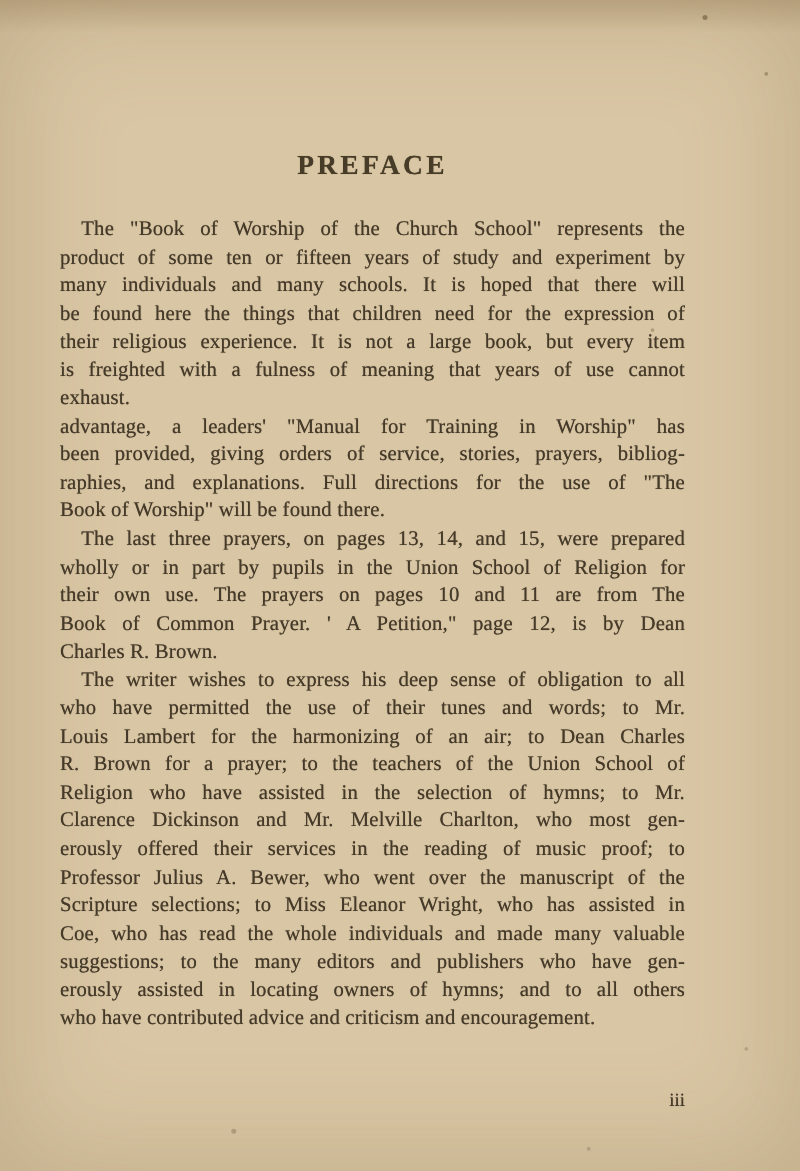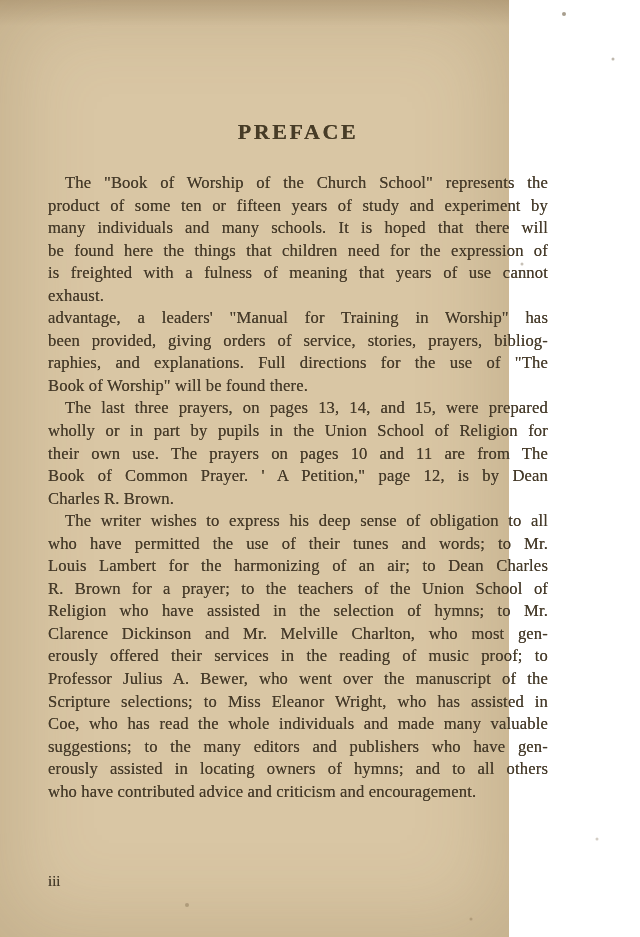--- a/index.html
+++ b/index.html
@@ -3,21 +3,21 @@
 <meta charset="utf-8">
 <style>
   html, body { margin: 0; padding: 0; }
   body {
     width: 640px; height: 937px;
     font-family: "Liberation Serif", "DejaVu Serif", serif;
     overflow: hidden;
   }
   .page {
     position: relative;
-    width: 509px; height: 937px;
+    width: 640px; height: 937px;
     background:
       radial-gradient(ellipse 420px 600px at 50% 46%, rgba(236,221,188,0.55), rgba(236,221,188,0) 70%),
       linear-gradient(180deg, #cdb astringfix 0, #d9c6a4 0),
       #d9c6a4;
     background-color: var(--paper, #d9c6a4);
     box-shadow: inset 0 0 80px 14px rgba(125, 98, 60, 0.22);
   }
   
   .page::before {
     content: "";
@@ -64,36 +64,37 @@
     overflow: hidden;
     text-align: justify;
     text-align-last: justify;
     white-space: nowrap;
   }
   .line.indent { padding-left: 17px; }
   .line.last { text-align-last: left; white-space: normal; }
   .folio {
     position: absolute;
     left: 48px; top: 873px; width: 500px;
-    text-align: left;
+    text-align: right;
     font-size: 15px;
     color: var(--ink, #453a29);
     text-shadow: 0 0 0.55px rgba(69, 58, 41, 0.8);
   }
 </style>
 </head>
 <body>
 
 <div class="page">
   <h1 class="title">PREFACE</h1>
   <div class="text-block" id="text-block">
       <div class="line indent">The "Book of Worship of the Church School" represents the</div>
       <div class="line">product of some ten or fifteen years of study and experiment by</div>
       <div class="line">many individuals and many schools.  It is hoped that there will</div>
       <div class="line">be found here the things that children need for the expression of</div>
+      <div class="line">their religious experience.  It is not a large book, but every item</div>
       <div class="line">is freighted with a fulness of meaning that years of use cannot</div>
       <div class="line last">exhaust.</div>
       <div class="line">advantage, a leaders' "Manual for Training in Worship" has</div>
       <div class="line">been provided, giving orders of service, stories, prayers, bibliog-</div>
       <div class="line">raphies, and explanations.  Full directions for the use of "The</div>
       <div class="line last">Book of Worship" will be found there.</div>
       <div class="line indent">The last three prayers, on pages 13, 14, and 15, were prepared</div>
       <div class="line">wholly or in part by pupils in the Union School of Religion for</div>
       <div class="line">their own use.  The prayers on pages 10 and 11 are from The</div>
       <div class="line">Book of Common Prayer.  ' A Petition," page 12, is by Dean</div>

